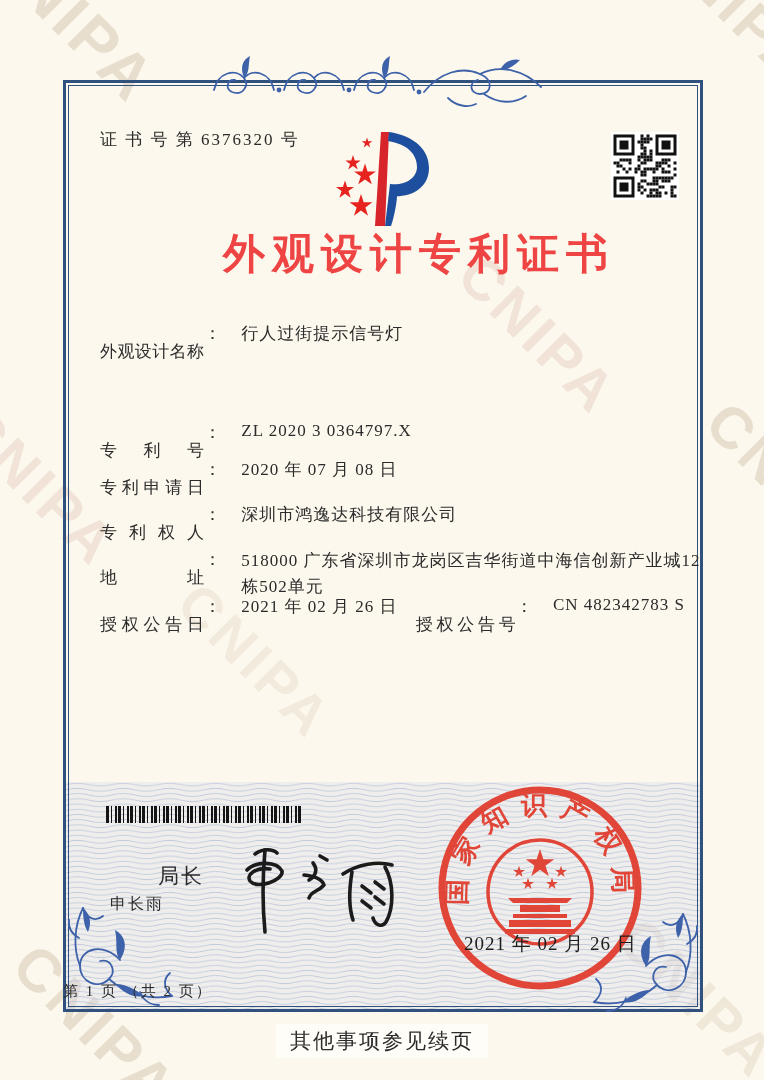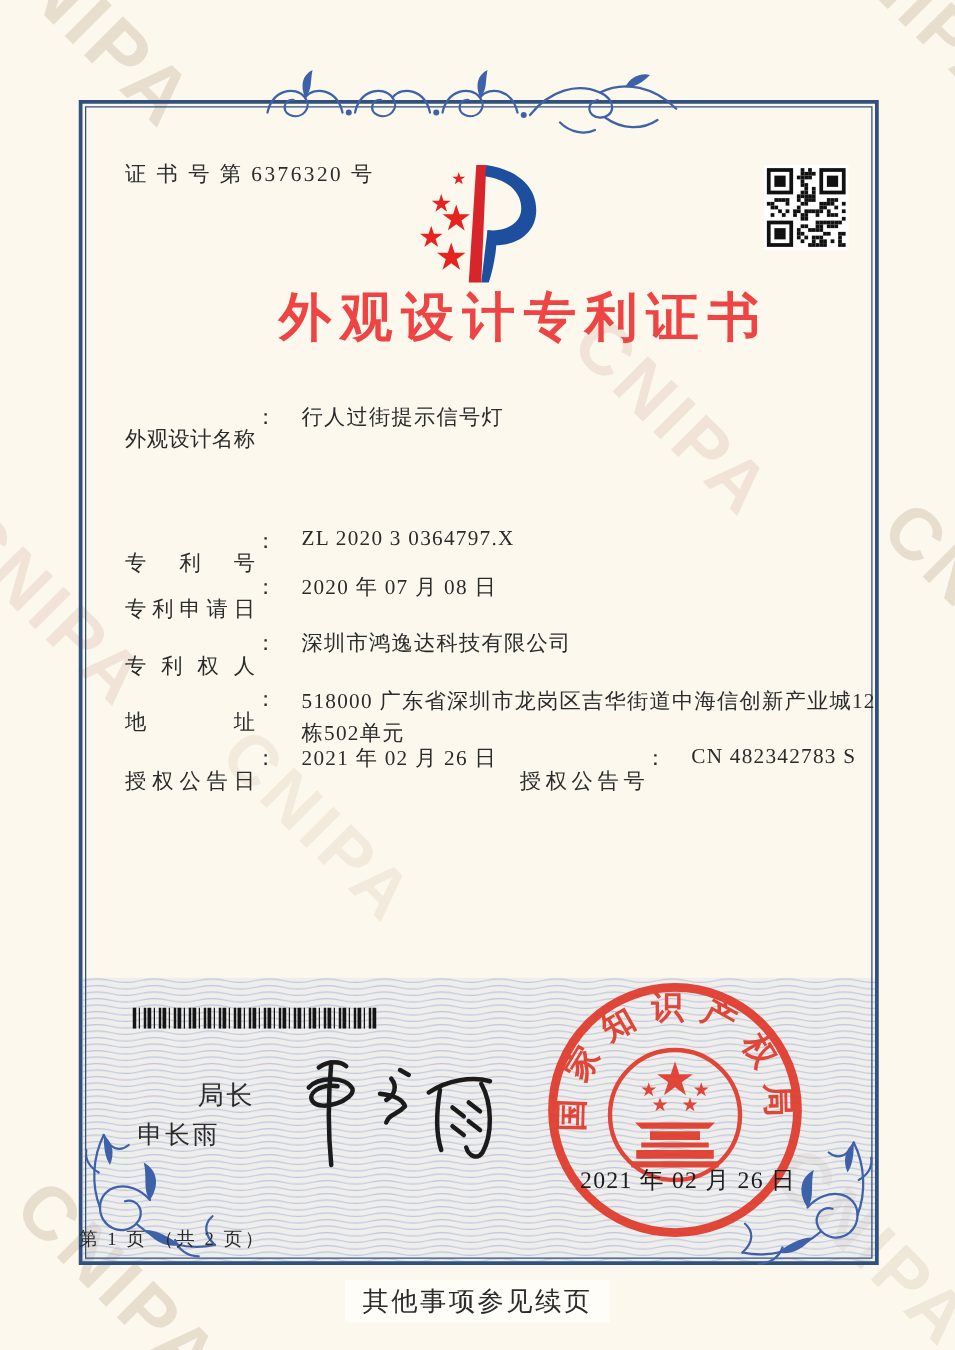--- a/index.html
+++ b/index.html
@@ -33,21 +33,21 @@
   .flabel{display:inline-block;width:104px;text-align:justify;text-align-last:justify;vertical-align:top;margin-top:18px;}
   .flabel.w2{width:100px;}
   .fcolon{vertical-align:top;}
   .fvalue{vertical-align:top;letter-spacing:1px;margin-left:16px;}
   .fvalue.wrap{display:inline-block;width:470px;white-space:normal;line-height:1.55;}
   .g2{margin-left:14px;}
   .paras{position:absolute;left:98px;top:626px;width:574px;font-size:16.5px;line-height:1.74;z-index:5;}
   .paras p{margin:0;text-indent:2em;}
   .barcode{position:absolute;left:106px;top:806px;z-index:5;}
   .sig-title{position:absolute;left:110px;top:862px;font-size:21px;letter-spacing:2px;z-index:5;margin-left:48px;}
-  .sig-name{position:absolute;left:110px;top:894px;font-size:20px;letter-spacing:2px;z-index:5;}
+  .sig-name{position:absolute;left:110px;top:894px;font-size:16px;letter-spacing:2px;z-index:5;}
   .signature{position:absolute;left:225px;top:838px;z-index:5;}
   .seal{position:absolute;left:436px;top:784px;z-index:6;}
   .seal-date{position:absolute;left:464px;top:931px;font-size:19px;letter-spacing:1px;color:#1d1d1d;z-index:7;white-space:nowrap;}
   .page-ind{position:absolute;left:63px;top:982px;width:640px;text-align:left;font-size:15px;letter-spacing:2px;z-index:5;}
   .cont-note{position:absolute;left:0;top:1024px;width:764px;text-align:center;font-size:21px;letter-spacing:2px;z-index:5;}
   .cont-note span{background:rgba(255,254,248,.85);padding:3px 14px;display:inline-block;}
 </style>
 </head>
 <body>
 

